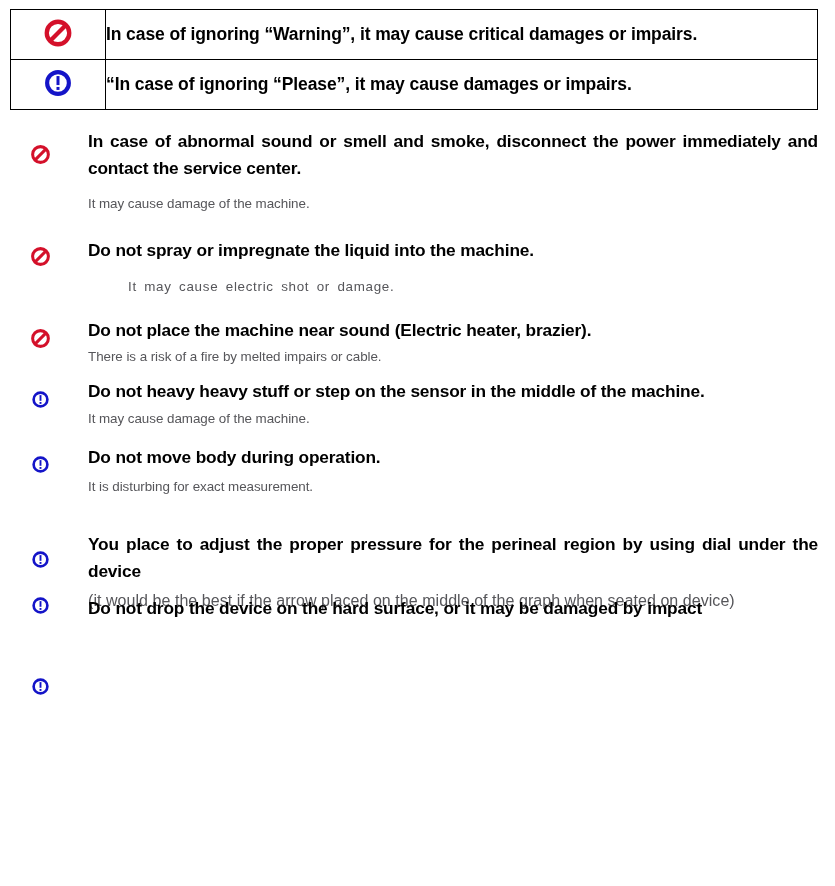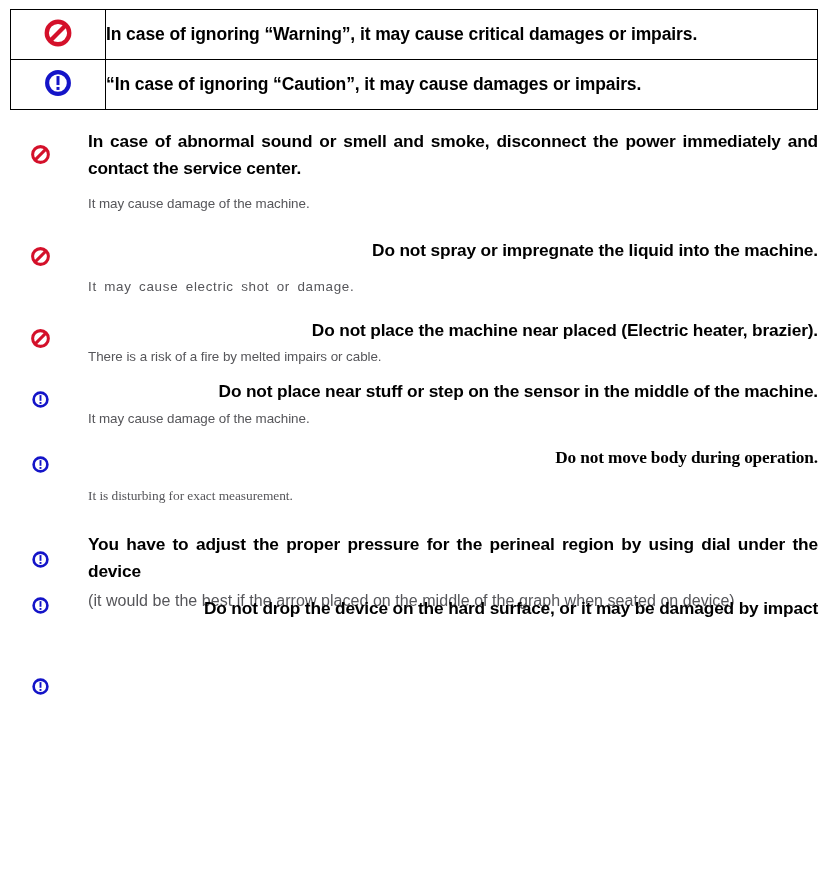--- a/index.html
+++ b/index.html
@@ -73,21 +73,20 @@
   .item-body {
     margin-left: 88px;
     margin-right: 17px;
   }
   .item-main {
     font-size: 17.3px;
     font-weight: 600;
     line-height: 1.58;
     letter-spacing: -0.15px;
     color: #000000;
-    text-align: right;
   }
   .item-main.justify {
     text-align: justify;
     text-align-last: left;
   }
   .item-sub {
     font-size: 13.4px;
     font-weight: 400;
     color: #56565a;
     line-height: 1.5;
@@ -127,21 +126,21 @@
       <td class="legend-icon-cell">
         <span class="icon-caution">
           <svg width="30" height="30" viewBox="0 0 32 32" aria-hidden="true">
             <circle cx="16" cy="16" r="11.6" fill="none" stroke="#1414c8" stroke-width="4.4"></circle>
             <rect x="14.4" y="8.6" width="3.2" height="9.6" fill="#1414c8"></rect>
             <rect x="14.4" y="20.2" width="3.2" height="3.2" fill="#1414c8"></rect>
           </svg>
         </span>
       </td>
       <td class="legend-text-cell">
-        <span>“In case of ignoring “Caution”, it may cause damages or impairs.</span>
+        <span>“In case of ignoring “Please”, it may cause damages or impairs.</span>
       </td>
     </tr>
   </tbody>
 </table>
 
 <div class="items">
 
   <div class="item" style="height:112px;">
     <span class="item-icon" style="top:34px;">
       <svg width="21" height="21" viewBox="0 0 32 32" aria-hidden="true">
@@ -157,76 +156,76 @@
 
   <div class="item" style="height:88px;">
     <span class="item-icon" style="top:24px;">
       <svg width="21" height="21" viewBox="0 0 32 32" aria-hidden="true">
         <circle cx="16" cy="16" r="12" fill="none" stroke="#d4102a" stroke-width="4.6"></circle>
         <line x1="7.5" y1="24.5" x2="24.5" y2="7.5" stroke="#d4102a" stroke-width="4.6"></line>
       </svg>
     </span>
     <div class="item-body" style="padding-top:15px;">
       <div class="item-main">Do not spray or impregnate the liquid into the machine.</div>
-      <div class="item-sub spaced" style="margin-top:13px;">It may cause electric shot or damage.</div>
+      <div class="item-sub spaced" style="margin-top:13px;margin-left:40px;">It may cause electric shot or damage.</div>
     </div>
   </div>
 
   <div class="item" style="height:62px;">
     <span class="item-icon" style="top:18px;">
       <svg width="21" height="21" viewBox="0 0 32 32" aria-hidden="true">
         <circle cx="16" cy="16" r="12" fill="none" stroke="#d4102a" stroke-width="4.6"></circle>
         <line x1="7.5" y1="24.5" x2="24.5" y2="7.5" stroke="#d4102a" stroke-width="4.6"></line>
       </svg>
     </span>
     <div class="item-body" style="padding-top:7px;">
-      <div class="item-main">Do not place the machine near placed (Electric heater, brazier).</div>
+      <div class="item-main">Do not place the machine near sound (Electric heater, brazier).</div>
       <div class="item-sub" style="margin-top:3px;">There is a risk of a fire by melted impairs or cable.</div>
     </div>
   </div>
 
 
   <div class="item" style="height:61px;">
     <span class="item-icon" style="top:18px;left:31px;">
       <svg width="19" height="19" viewBox="0 0 32 32" aria-hidden="true">
         <circle cx="16" cy="16" r="11.6" fill="none" stroke="#1414c8" stroke-width="4.4"></circle>
         <rect x="14.4" y="8.6" width="3.2" height="9.6" fill="#1414c8"></rect>
         <rect x="14.4" y="20.2" width="3.2" height="3.2" fill="#1414c8"></rect>
       </svg>
     </span>
     <div class="item-body" style="padding-top:6px;">
-      <div class="item-main">Do not place near stuff or step on the sensor in the middle of the machine.</div>
+      <div class="item-main">Do not heavy heavy stuff or step on the sensor in the middle of the machine.</div>
       <div class="item-sub" style="margin-top:4px;">It may cause damage of the machine.</div>
     </div>
   </div>
 
   <div class="item" style="height:75px;">
     <span class="item-icon" style="top:22px;left:31px;">
       <svg width="19" height="19" viewBox="0 0 32 32" aria-hidden="true">
         <circle cx="16" cy="16" r="11.6" fill="none" stroke="#1414c8" stroke-width="4.4"></circle>
         <rect x="14.4" y="8.6" width="3.2" height="9.6" fill="#1414c8"></rect>
         <rect x="14.4" y="20.2" width="3.2" height="3.2" fill="#1414c8"></rect>
       </svg>
     </span>
-    <div class="item-body" style="padding-top:11px;font-family:Liberation Serif, serif;">
+    <div class="item-body" style="padding-top:11px;">
       <div class="item-main">Do not move body during operation.</div>
-      <div class="item-sub" style="margin-top:15px;">It is disturbing for exact measurement.</div>
+      <div class="item-sub" style="margin-top:6px;">It is disturbing for exact measurement.</div>
     </div>
   </div>
 
   <div class="item" style="height:84px;">
     <span class="item-icon" style="top:42px;left:31px;">
       <svg width="19" height="19" viewBox="0 0 32 32" aria-hidden="true">
         <circle cx="16" cy="16" r="11.6" fill="none" stroke="#1414c8" stroke-width="4.4"></circle>
         <rect x="14.4" y="8.6" width="3.2" height="9.6" fill="#1414c8"></rect>
         <rect x="14.4" y="20.2" width="3.2" height="3.2" fill="#1414c8"></rect>
       </svg>
     </span>
     <div class="item-body" style="padding-top:23px;">
-      <div class="item-main justify">You have to adjust the proper pressure for the perineal region by using dial under the device</div>
+      <div class="item-main justify">You place to adjust the proper pressure for the perineal region by using dial under the device</div>
       <div class="item-sub wide" style="margin-top:3px;">(it would be the best if the arrow placed on the middle of the graph when seated on device)</div>
     </div>
   </div>
 
   <div class="item" style="height:41px;">
     <span class="item-icon" style="top:4px;left:31px;">
       <svg width="19" height="19" viewBox="0 0 32 32" aria-hidden="true">
         <circle cx="16" cy="16" r="11.6" fill="none" stroke="#1414c8" stroke-width="4.4"></circle>
         <rect x="14.4" y="8.6" width="3.2" height="9.6" fill="#1414c8"></rect>
         <rect x="14.4" y="20.2" width="3.2" height="3.2" fill="#1414c8"></rect>

